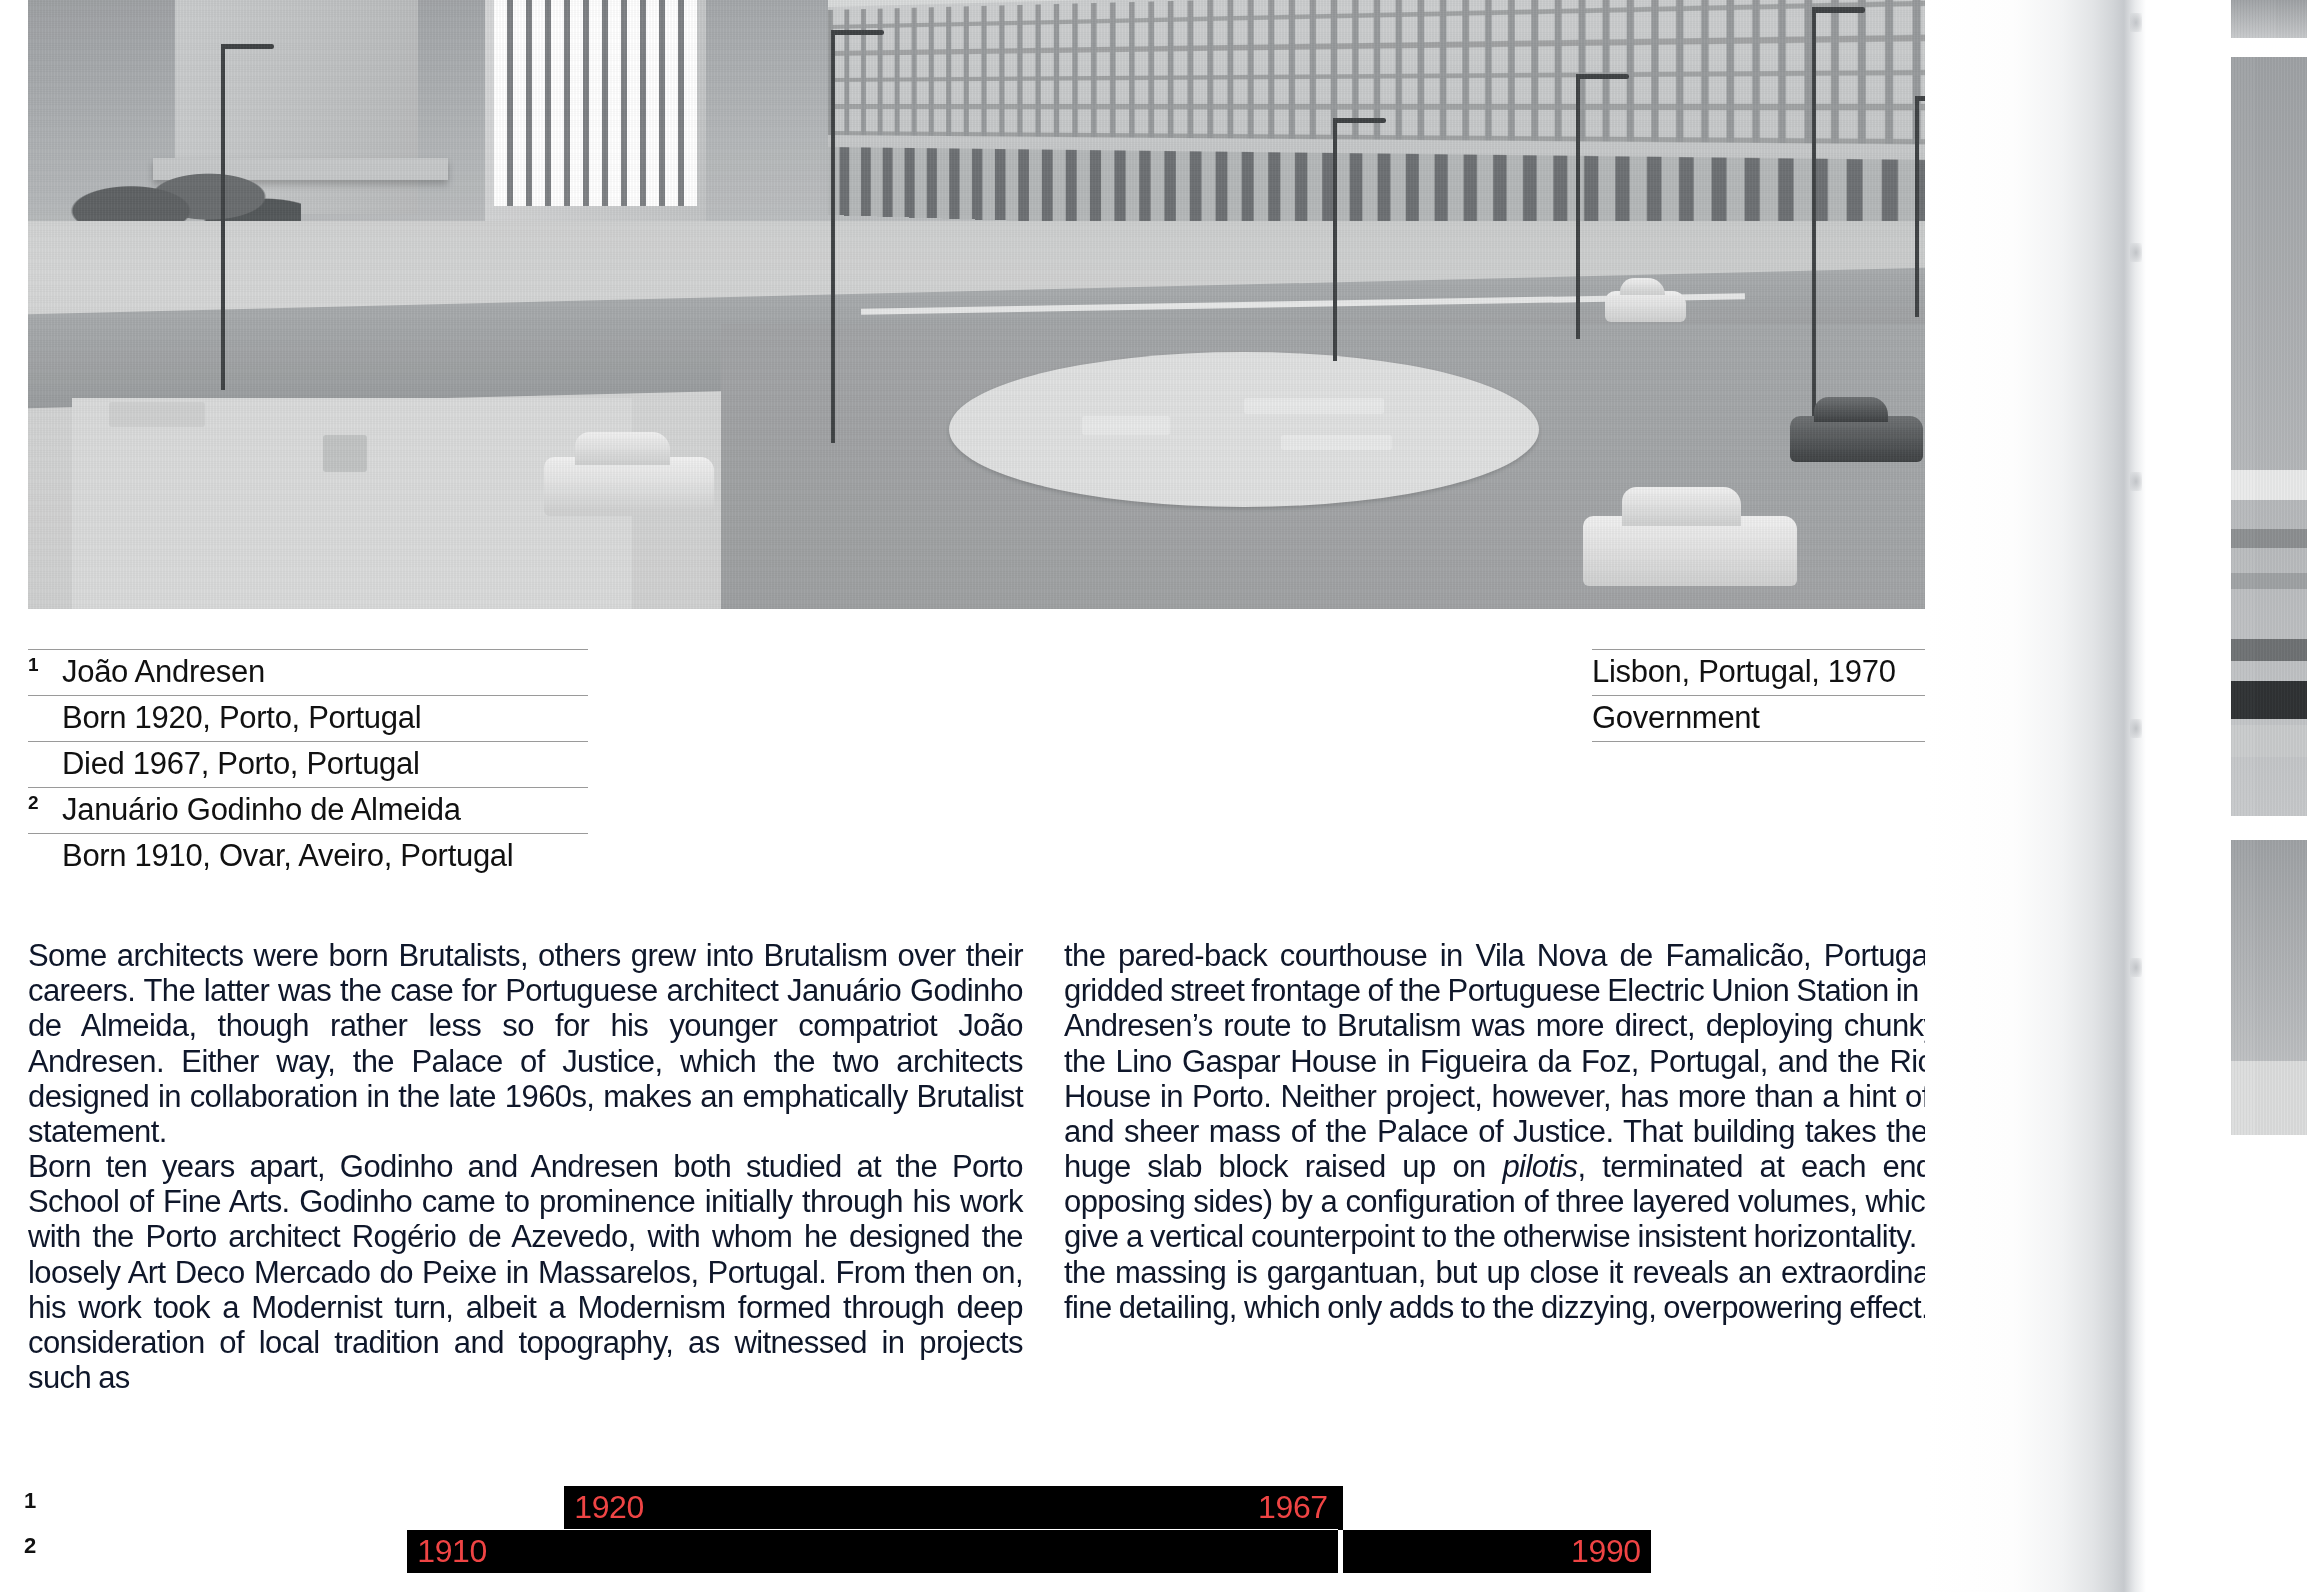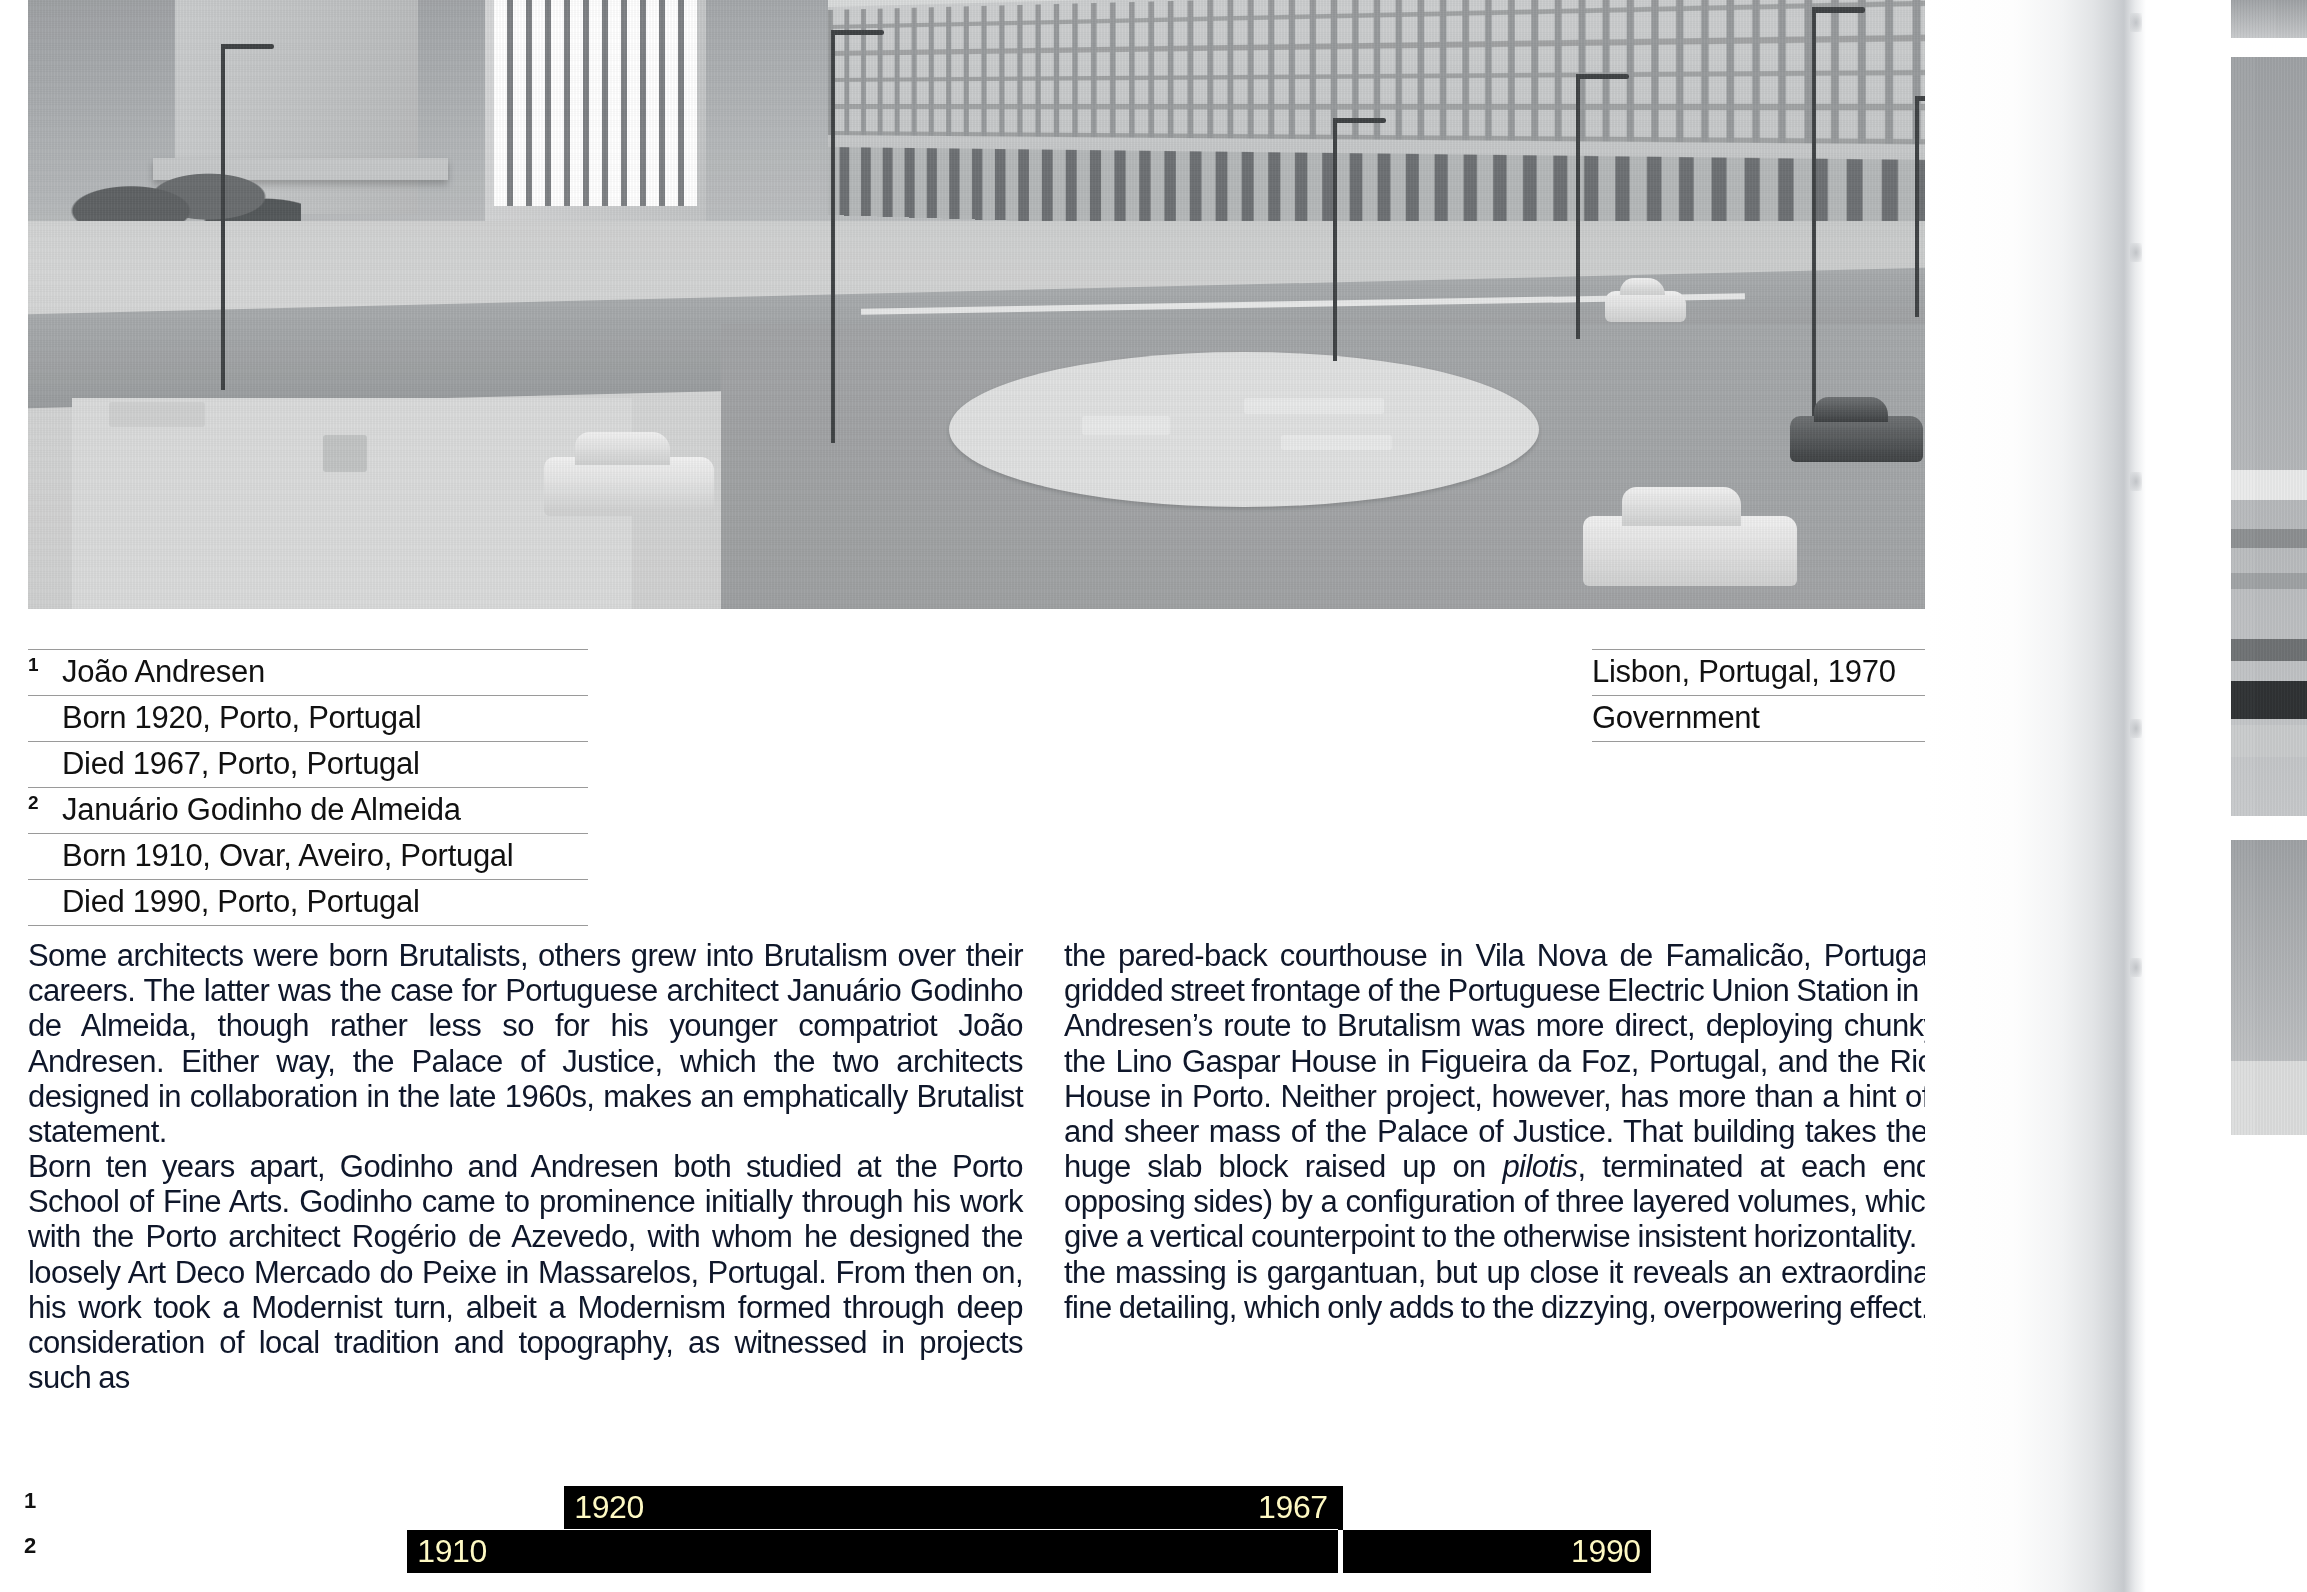--- a/index.html
+++ b/index.html
@@ -141,21 +141,21 @@
   .col i { font-style: italic; }
 
   
   .timeline { position: absolute; left: 0; top: 1486px; width: 2115px; height: 96px; }
   .tl-num {
     position: absolute; left: 24px; font-size: 22px; font-weight: 700; color: #111;
   }
   .tl-num.n1 { top: 1.5px; }
   .tl-num.n2 { top: 47px; }
   .tl-bar {
-    position: absolute; background: #000; color: #fef9c3;
+    position: absolute; background: #000; color: #ef4444;
     font-size: 32px; letter-spacing: -0.4px; height: 43px; line-height: 43px; padding-left: 16px;
   }
   .tl-bar.bar1 { left: 564px; top: 0px;  width: 774px; }
   .tl-bar.bar2 { left: 407px; top: 44px; width: 1244px; }
   .tl-label { position: absolute; top: 0; }
   .tl-label.start { left: 10.3px; }
   .tl-label.end   { right: 10.3px; }
   .tl-tick {
     position: absolute; left: 1338px; top: 0px; width: 5.2px; height: 90px;
     background: #000;
@@ -265,23 +265,20 @@
       <div class="meta-row">
         <span>Died 1967, Porto, Portugal</span>
       </div>
       <div class="meta-row">
         <span class="sup">2</span>
         <span>Januário Godinho de Almeida</span>
       </div>
       <div class="meta-row">
         <span>Born 1910, Ovar, Aveiro, Portugal</span>
       </div>
-      <div class="meta-row last">
-        <span>Died 1990, Porto, Portugal</span>
-      </div>
     </div>
 
     <div class="meta meta-right">
       <div class="meta-row">
         <span>Lisbon, Portugal, 1970</span>
       </div>
       <div class="meta-row last">
         <span>Government</span>
       </div>
     </div>

